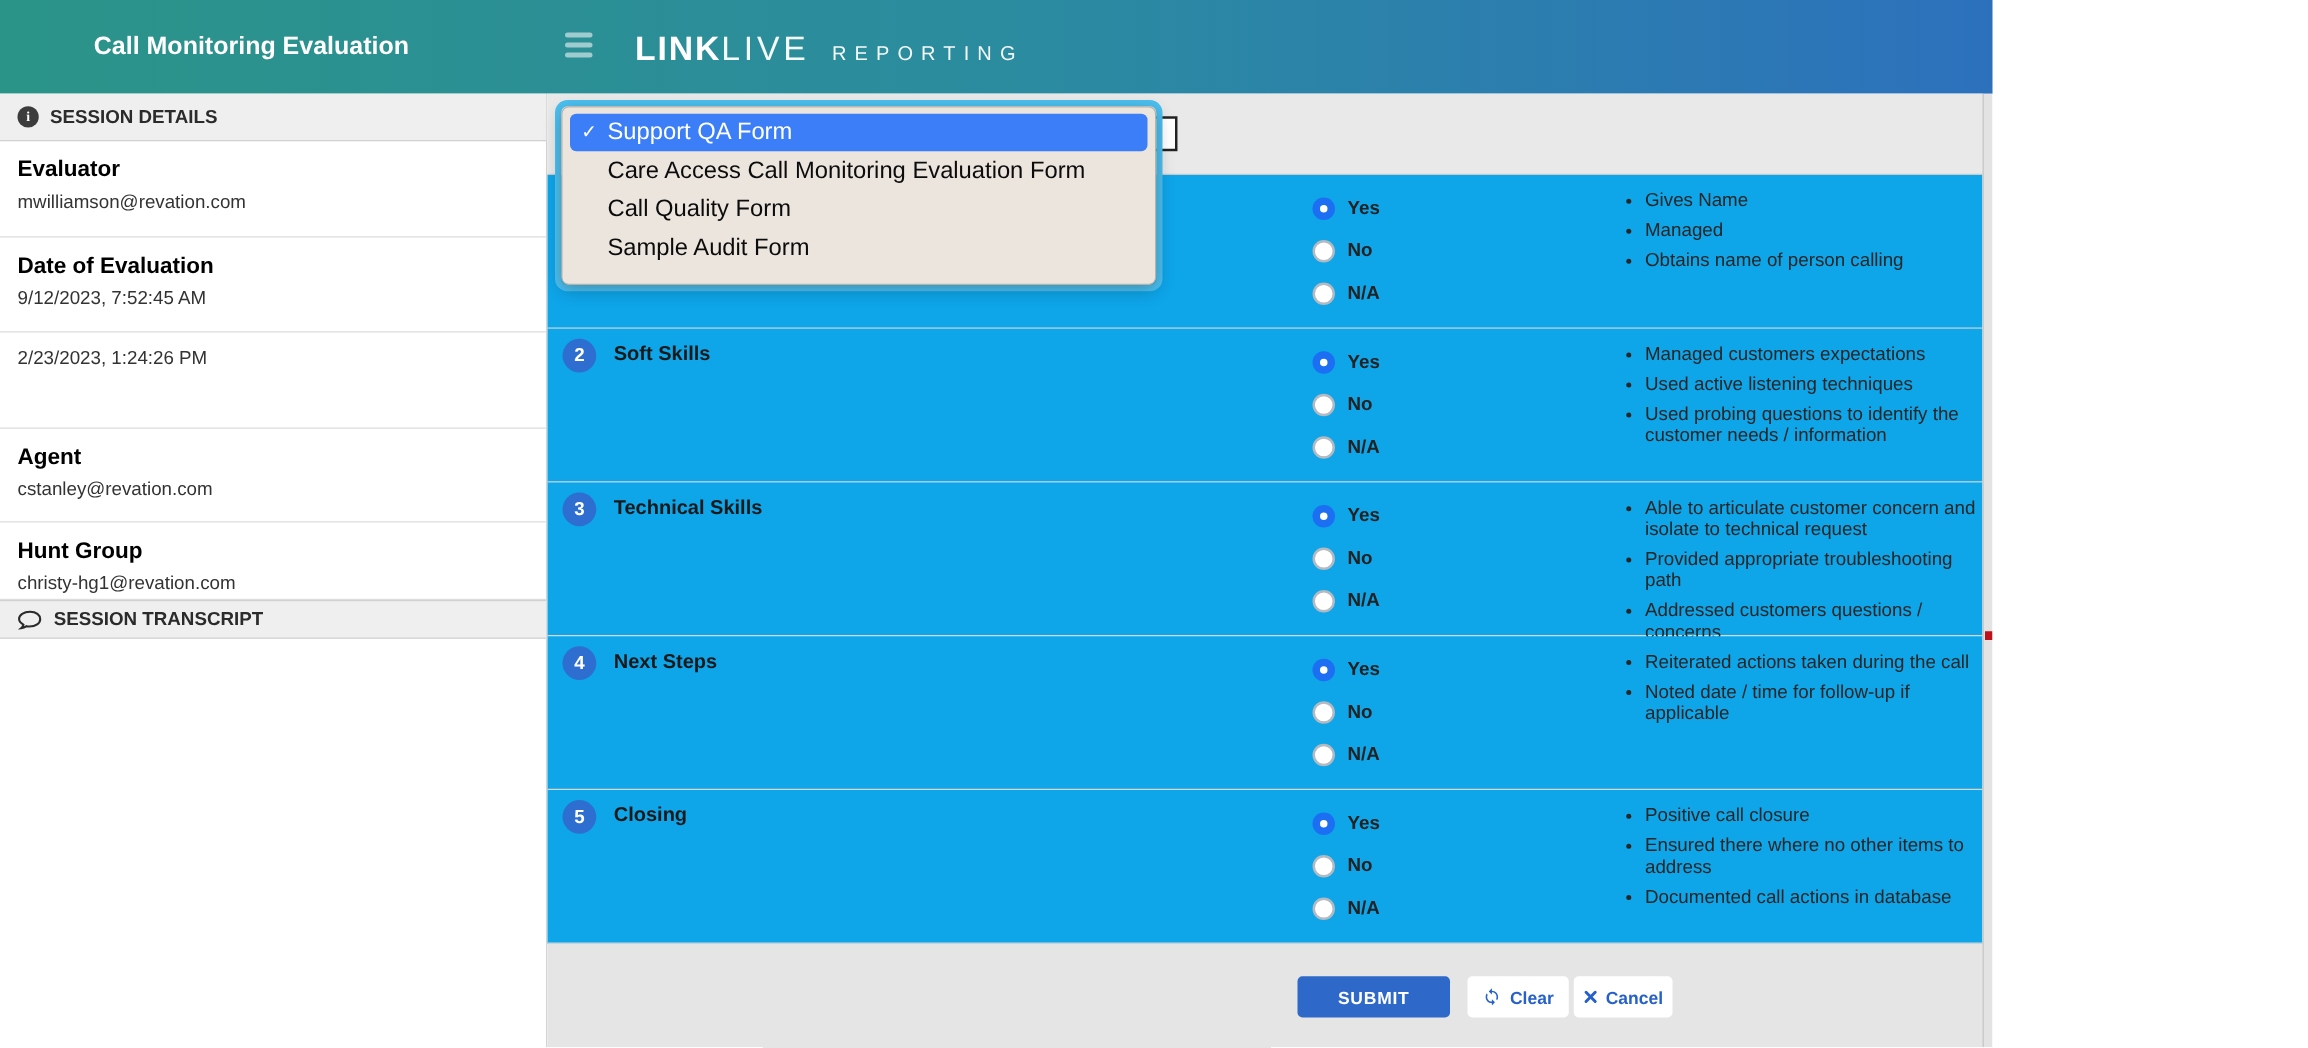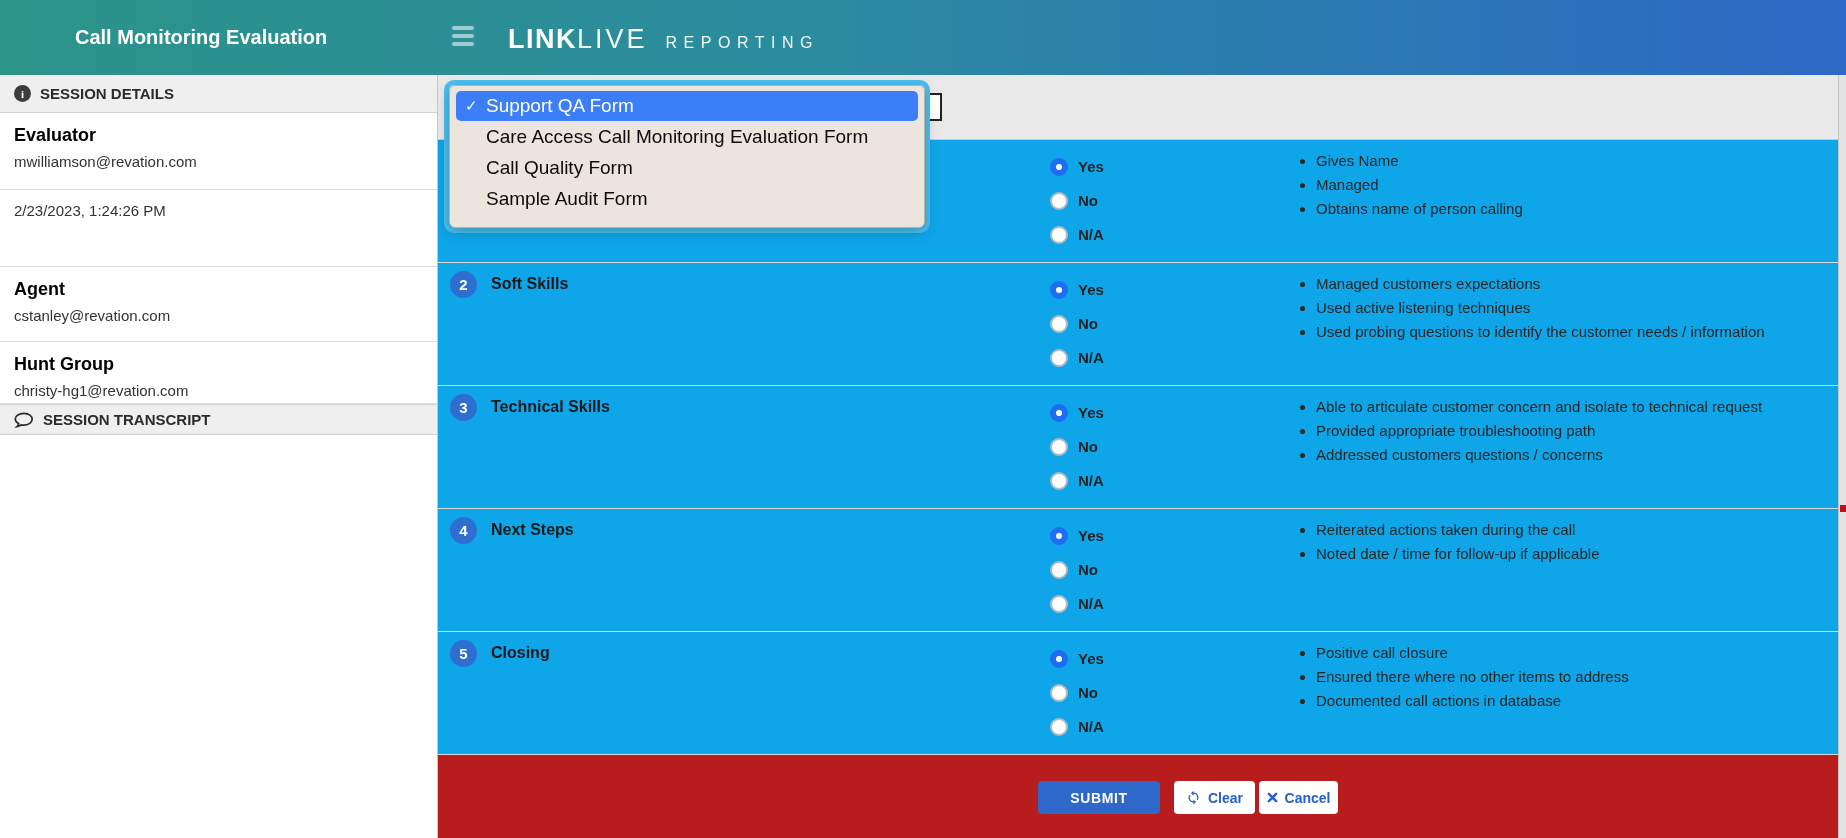--- a/index.html
+++ b/index.html
@@ -1,17 +1,17 @@
 <!DOCTYPE html>
 <html><head>
 <meta charset="utf-8">
 <style>
   * { margin:0; padding:0; box-sizing:border-box; }
   html,body { width:1846px; height:838px; font-family:"Liberation Sans", sans-serif; background:#fff; }
-  #app { position:relative; width:1846px; height:838px; overflow:hidden; background:#fff; }
+  #app { position:relative; width:1594px; height:838px; overflow:hidden; background:#fff; }
 
   
   .header { position:absolute; left:0; top:0; width:1846px; height:75px;
             background:linear-gradient(90deg,#2b9488 0%, #2b8ba0 45%, #2d68c6 100%); }
   .header-title { position:absolute; left:75px; top:0; height:75px; display:flex; align-items:center;
                   color:#fff; font-size:20px; font-weight:bold; }
   .hamburger { position:absolute; left:452px; top:26px; width:24px; height:24px; cursor:pointer; }
   .hamburger .bar { display:block; width:22px; height:4px; border-radius:2px;
                     background:rgba(255,255,255,0.55); margin-bottom:4px; }
   .logo { position:absolute; left:508px; top:0; height:75px; display:flex; align-items:baseline; color:#fff;
@@ -49,21 +49,21 @@
   .radio { width:18px; height:18px; border-radius:50%; border:2px solid #b4bac2; background:#fff;
            margin-right:10px; position:relative; flex:none; }
   .radio.checked { border:none; background:#1c6ef2; }
   .radio.checked::after { content:""; position:absolute; left:6px; top:6px; width:6px; height:6px;
                           border-radius:50%; background:#fff; }
   .rlabel { font-size:15px; font-weight:bold; color:#222; }
   .bullets { position:absolute; left:858px; top:12px; list-style:disc; padding-left:20px; }
   .bullets li { font-size:15px; color:#262626; line-height:17px; margin-bottom:7px; }
 
   
-  .form-footer { position:absolute; left:0; right:0; top:680px; bottom:0; background:#b91c1c; }
+  .form-footer { position:absolute; left:0; right:0; top:680px; bottom:0; background:#e5e5e5; }
   .btn { position:absolute; top:26px; height:33px; border:none; border-radius:4px; font-size:14px;
          font-weight:bold; font-family:"Liberation Sans", sans-serif; cursor:pointer;
          display:flex; align-items:center; justify-content:center; gap:7px; }
   .btn-submit { left:600px; width:122px; background:#2e68c8; color:#fff; letter-spacing:.6px; }
   .btn-clear  { left:736px; width:81px; background:#fff; color:#2660c9; }
   .btn-cancel { left:821px; width:79px; background:#fff; color:#2660c9; }
 
   
   .native-select { position:absolute; left:898px; top:93px; width:44px; height:28px; background:#fff;
                    border:2px solid #222; z-index:5; }
@@ -104,20 +104,24 @@
 
   <div class="sidebar">
     <div class="sb-bar details">
       <span class="info-icon">i</span>
       <span>SESSION DETAILS</span>
     </div>
 
     <div class="sb-field h77">
       <div class="flabel">Evaluator</div>
       <div class="fvalue">mwilliamson@revation.com</div>
+    </div>
+    <div class="sb-field h76">
+      <div class="flabel">Date of Evaluation</div>
+      <div class="fvalue">9/12/2023, 7:52:45 AM</div>
     </div>
     <div class="sb-field h77">
       <div class="fvalue">2/23/2023, 1:24:26 PM</div>
     </div>
     <div class="sb-field h75">
       <div class="flabel">Agent</div>
       <div class="fvalue">cstanley@revation.com</div>
     </div>
     <div class="sb-field h62">
       <div class="flabel">Hunt Group</div>

